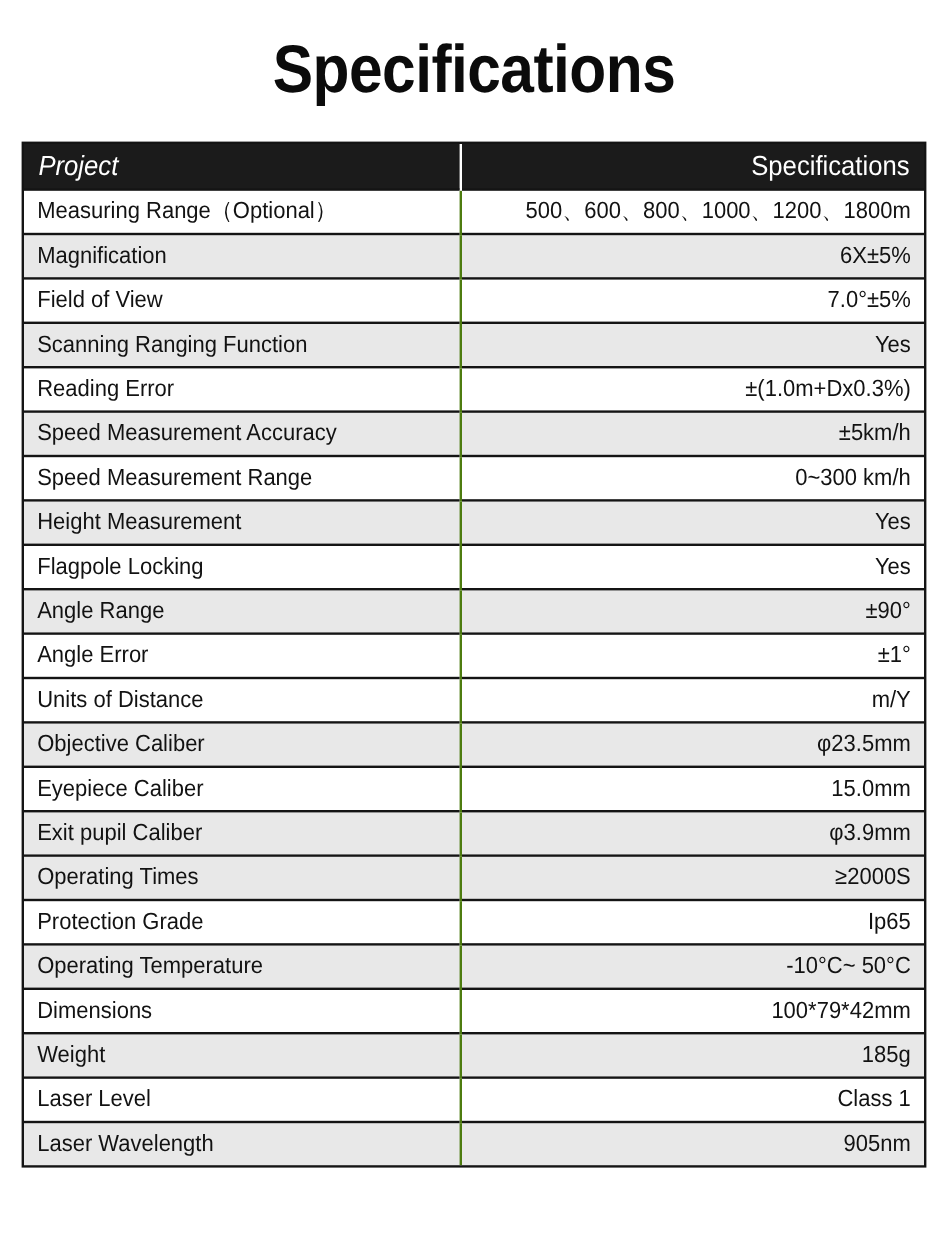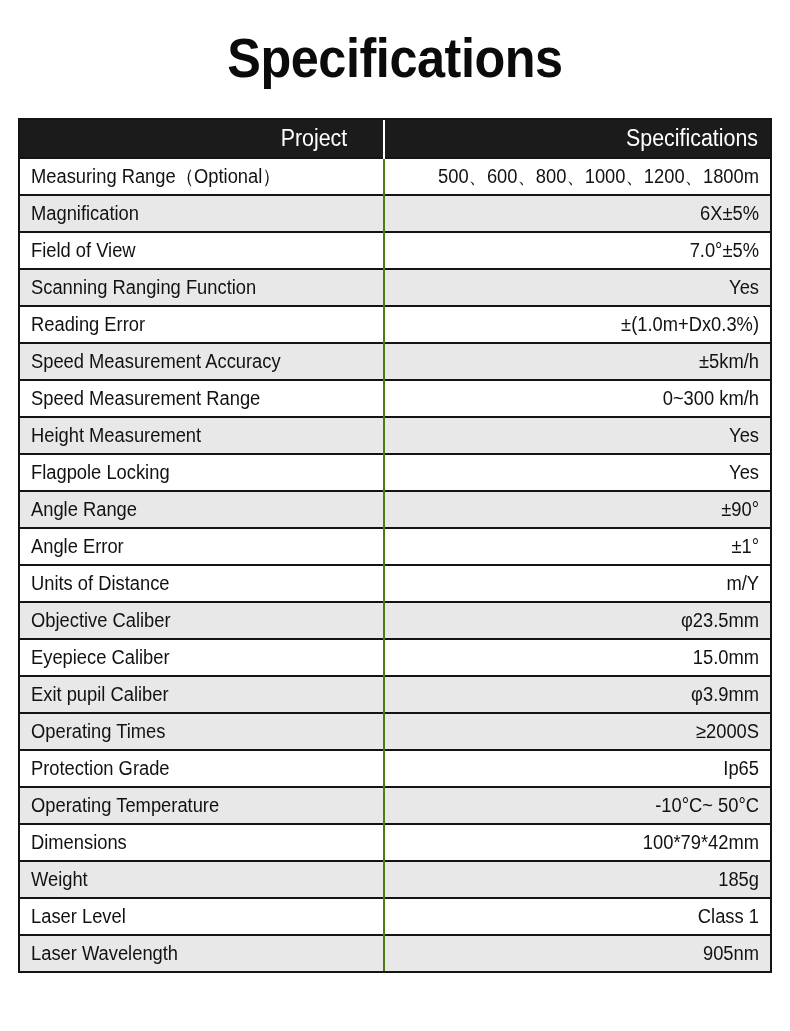--- a/index.html
+++ b/index.html
@@ -65,21 +65,22 @@
     padding: 0 12px;
     border: none;
     vertical-align: middle;
     transform: none;
   }
   table.spec-table thead th .hcell {
     display: block;
     transform: scaleX(0.93);
   }
   table.spec-table thead th.th-project {
-    text-align: right;
+    text-align: left;
+    font-style: italic;
   }
   table.spec-table thead th.th-project .hcell {
     transform-origin: left center;
   }
   table.spec-table thead th.th-value {
     text-align: right;
     border-left: 2px solid #ffffff;
   }
   table.spec-table thead th.th-value .hcell {
     transform-origin: right center;

